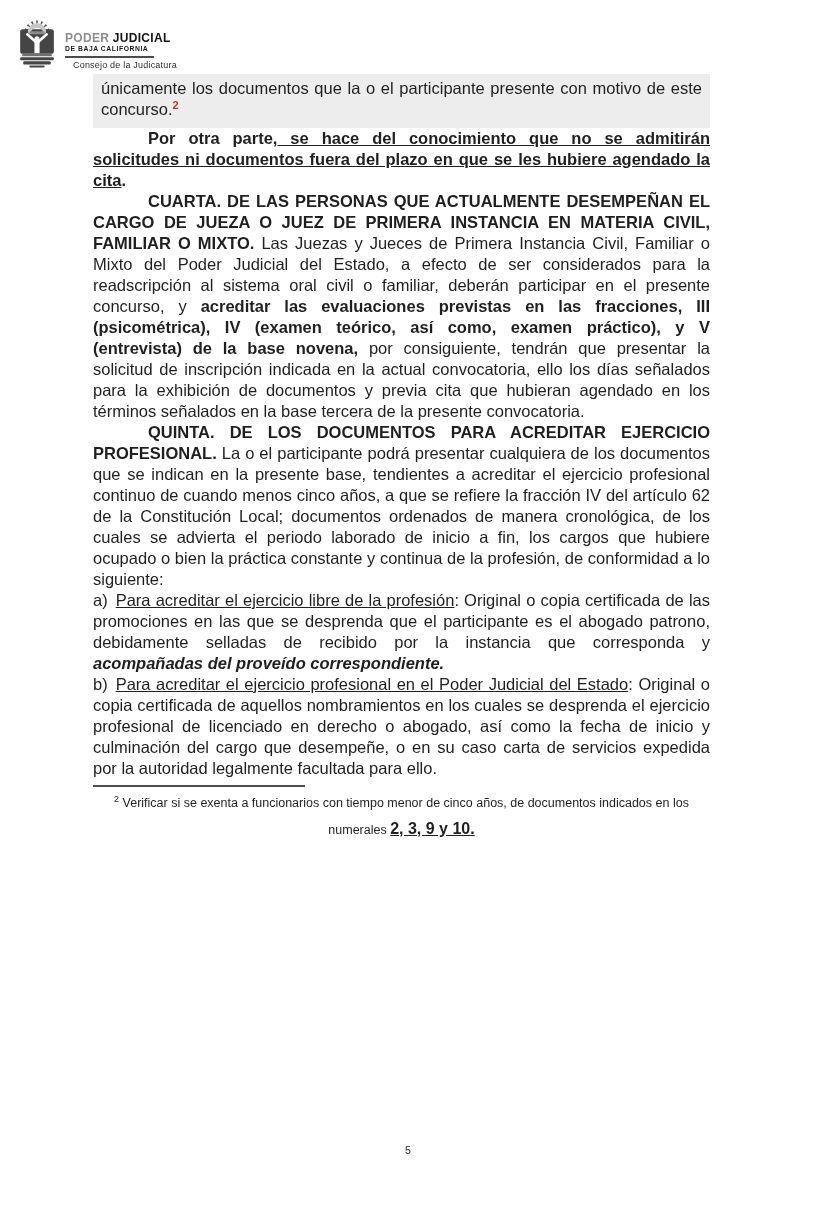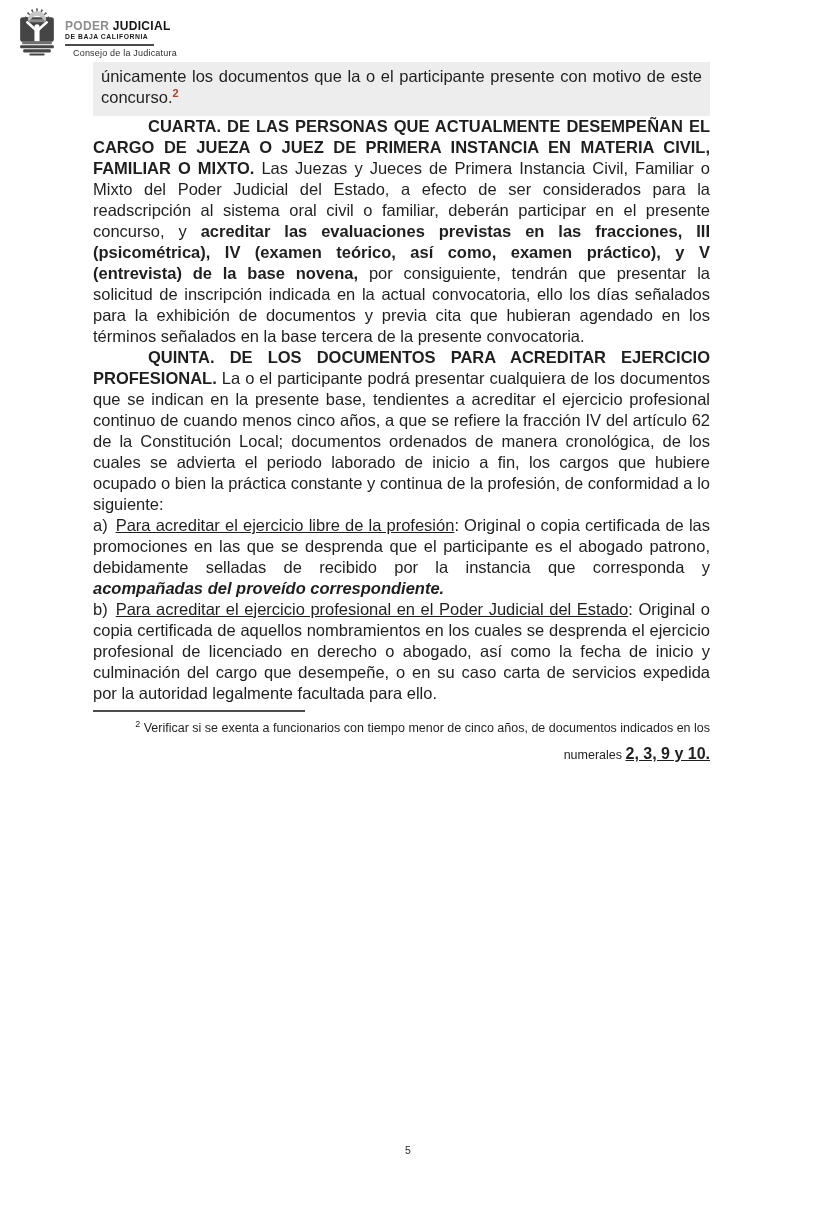--- a/index.html
+++ b/index.html
@@ -6,21 +6,21 @@
   .page{
     position:relative;
     width:816px;height:1219px;
     background:#fff;
     font-family:"Liberation Sans","DejaVu Sans",sans-serif;
     color:#1f1f1f;
     overflow:hidden;
     box-sizing:border-box;
   }
   
-  .header{position:relative;height:62px;}
+  .header{position:relative;height:62px;margin-top:12px;}
   .logo-wrap{position:absolute;left:14px;top:8px;display:flex;align-items:flex-start;}
   .crest{width:46px;height:48px;flex:0 0 auto;}
   .logo-text{margin-left:5px;padding-top:12px;line-height:1;}
   .org-line1{font-size:12px;letter-spacing:.3px;white-space:nowrap;}
   .org-poder{color:#8d8d8d;font-weight:bold;}
   .org-judicial{color:#151515;font-weight:bold;}
   .org-line2{font-size:6.8px;font-weight:bold;color:#1a1a1a;letter-spacing:.55px;margin-top:2px;}
   .org-rule{width:89px;border-bottom:2px solid #4c4c4c;margin:3px 0 3px 0;}
   .org-line3{font-size:9px;color:#2e2e2e;letter-spacing:.2px;padding-left:8px;}
   
@@ -40,21 +40,21 @@
   .p-quinta{text-indent:55px;margin-bottom:6px;}
   b,.bold{font-weight:bold;}
   .bi{font-weight:bold;font-style:italic;margin-top:13px;}
   .item{margin-left:8px;}
   .item-a{margin-bottom:22px;}
   .item-label{margin-right:8px;}
   .p-cartas{margin-left:6px;margin-bottom:10px;}
   .item-b{margin-bottom:0;}
   
   .footnote-rule{width:212px;border:none;border-top:2px solid #4c4c4c;margin:6px 0 4px 0;}
-  .footnote{font-size:12.5px;line-height:25px;text-align:right;}
+  .footnote{font-size:12.5px;line-height:25px;text-align:center;}
   .footnote .fn-sup{font-size:9px;}
   .fn-strong{font-size:16px;font-weight:bold;text-decoration:underline;}
   .page-number{position:absolute;left:0;right:0;top:1144px;text-align:center;font-size:10.5px;color:#2b2b2b;}
 </style>
 </head>
 <body>
 
 <div class="page">
 
   <div class="header">
@@ -88,20 +88,21 @@
         <div class="org-line3">Consejo de la Judicatura</div>
       </div>
     </div>
   </div>
 
   <div class="content">
 
     <p class="p-highlight"><span>únicamente los documentos que la o el participante presente con motivo de este concurso.</span><sup class="fn-ref">2</sup></p>
 
 
+    <p class="p-aviso"><span>Por otra parte,</span><span class="u"> se hace del conocimiento que no se admitirán solicitudes ni documentos fuera del plazo en que se les hubiere agendado la cita</span><span>.</span></p>
 
     <p class="p-cuarta"><span class="bold">CUARTA.  DE LAS PERSONAS QUE ACTUALMENTE DESEMPEÑAN EL CARGO DE JUEZA O JUEZ DE PRIMERA INSTANCIA EN MATERIA CIVIL, FAMILIAR O MIXTO.</span><span>  Las Juezas y Jueces de Primera Instancia Civil, Familiar o Mixto del Poder Judicial del Estado, a efecto de ser considerados para la readscripción al sistema oral civil o familiar, deberán participar en el presente concurso, y </span><span class="bold">acreditar las evaluaciones previstas en las fracciones, III (psicométrica), IV (examen teórico, así como, examen práctico), y V (entrevista) de la base novena,</span><span> por consiguiente, tendrán que presentar la solicitud de inscripción indicada en la actual convocatoria, ello los días señalados para la exhibición de documentos y previa cita que hubieran agendado en los términos señalados en la base tercera de la presente convocatoria.</span></p>
 
     <p class="p-quinta"><span class="bold">QUINTA. DE LOS DOCUMENTOS PARA ACREDITAR EJERCICIO PROFESIONAL.</span><span> La o el participante podrá presentar cualquiera de los documentos que se indican en la presente base, tendientes a acreditar el ejercicio profesional continuo de cuando menos cinco años, a que se refiere la fracción IV del artículo 62 de la Constitución Local; documentos ordenados de manera cronológica, de los cuales se advierta el periodo laborado de inicio a fin, los cargos que hubiere ocupado o bien la práctica constante y continua de la profesión, de conformidad a lo siguiente:</span></p>
 
     <p class="item item-a"><span class="item-label">a)</span><span class="u">Para acreditar el ejercicio libre de la profesión</span><span>: Original o copia certificada de las promociones en las que se desprenda que el participante es el abogado patrono, debidamente selladas de recibido por la instancia que corresponda y </span><span class="bi">acompañadas del proveído correspondiente.</span></p>
 
 
     <p class="item item-b"><span class="item-label">b)</span><span class="u">Para acreditar el ejercicio profesional en el Poder Judicial del Estado</span><span>: Original o copia certificada de aquellos nombramientos en los cuales se desprenda el ejercicio profesional de licenciado en derecho o abogado, así como la fecha de inicio y culminación del cargo que desempeñe, o en su caso carta de servicios expedida por la autoridad legalmente facultada para ello.</span></p>
 

